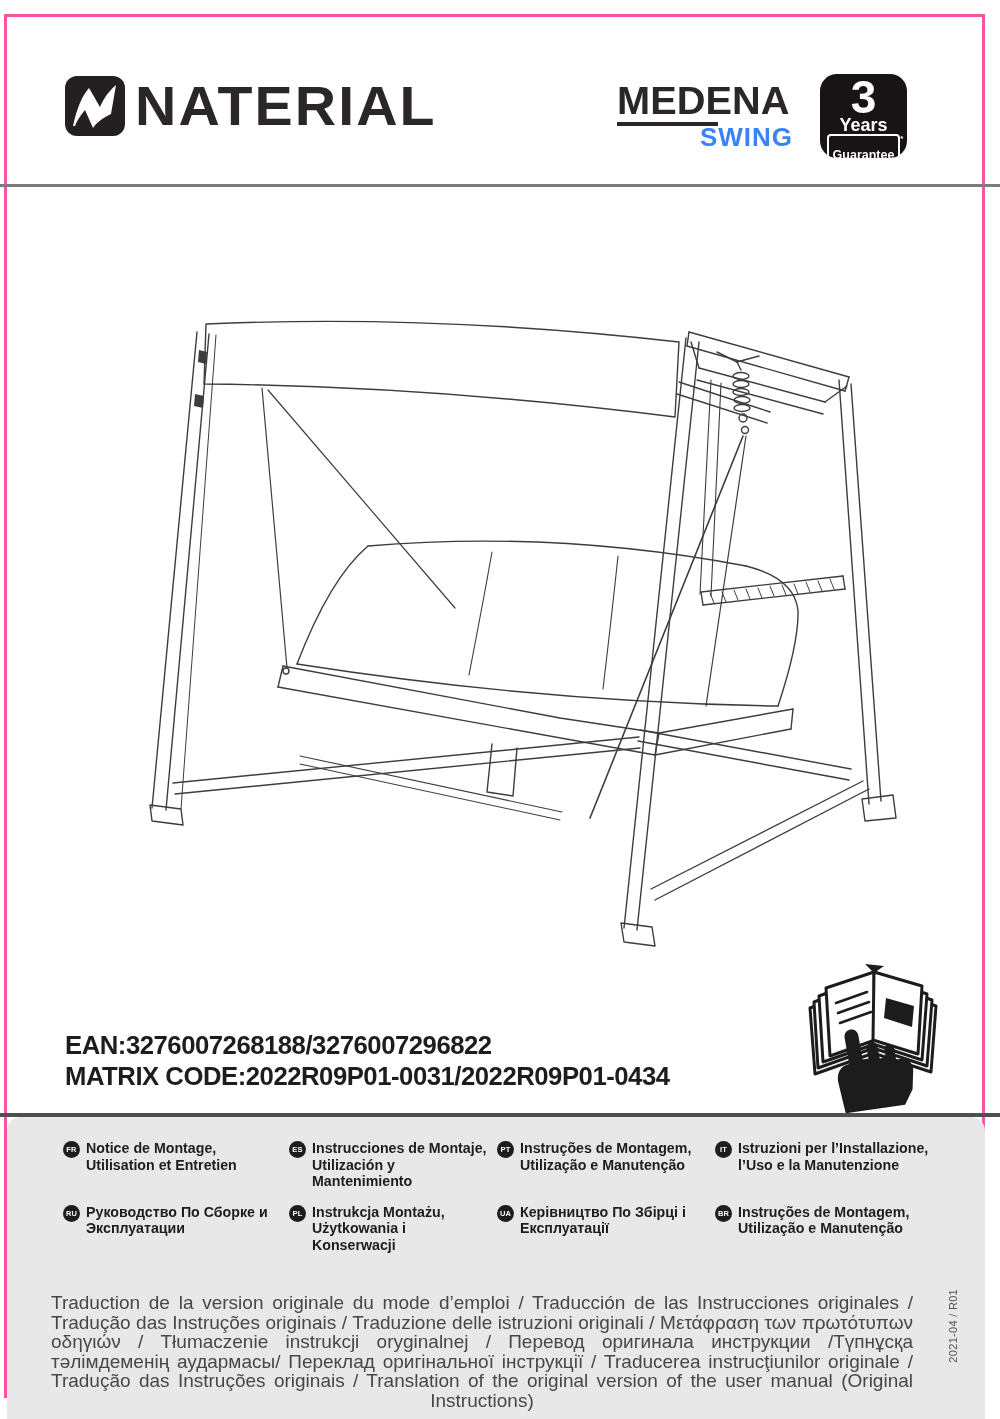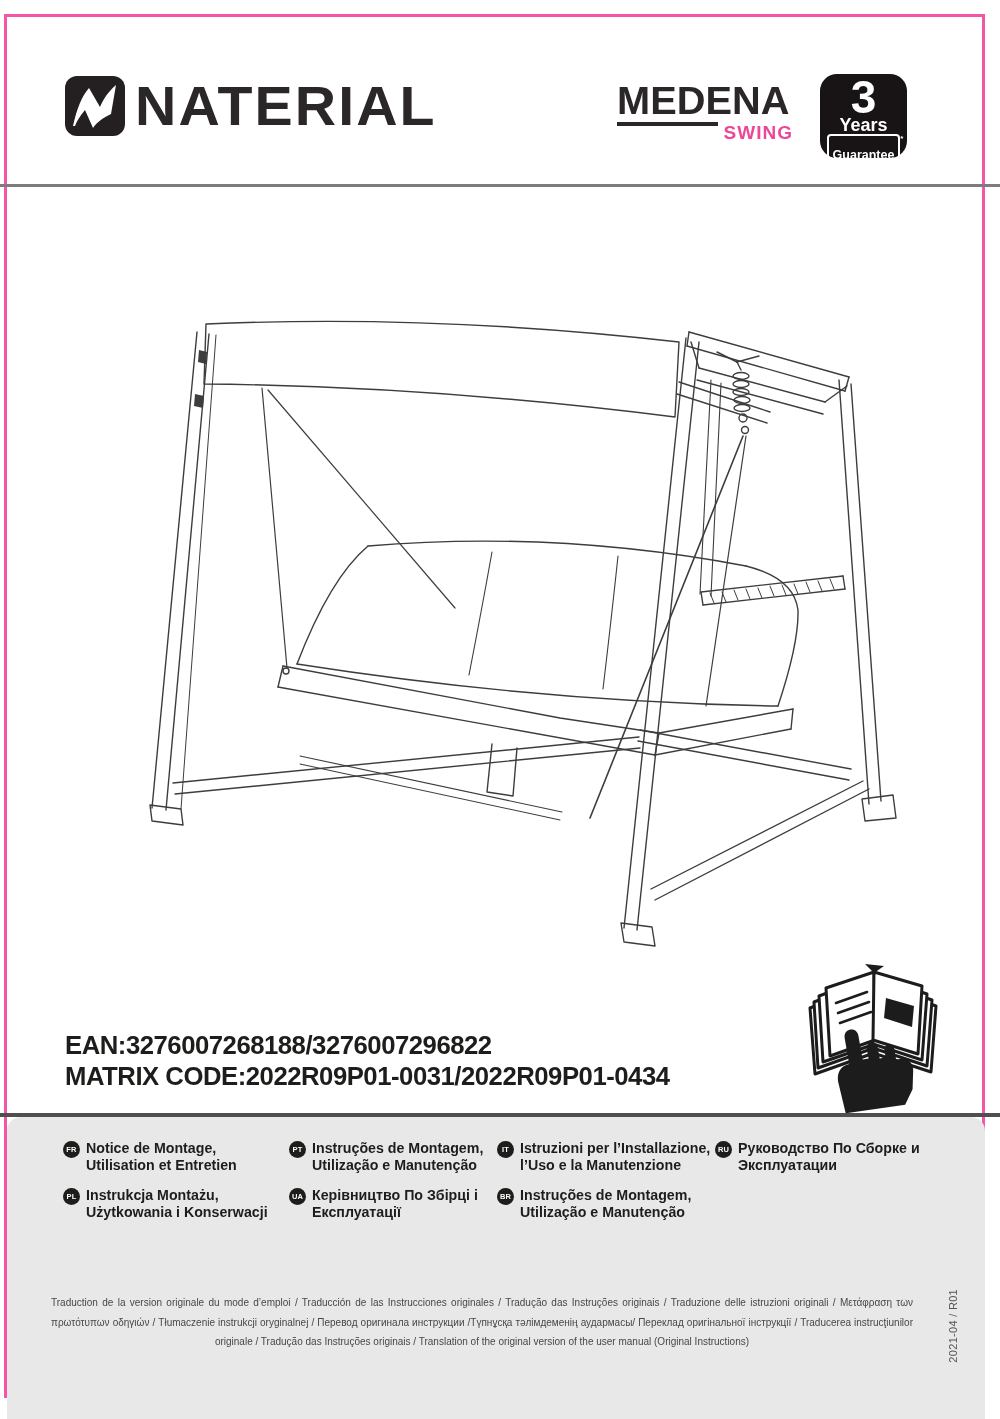--- a/index.html
+++ b/index.html
@@ -10,21 +10,21 @@
   .pink-frame { position:absolute; left:4px; top:14px; width:981px; height:1384px; border:3px solid #f455a5; pointer-events:none; }
 
   
   .logo-block { position:absolute; left:63px; top:74px; display:flex; align-items:flex-end; }
   .logo-icon { width:64px; height:64px; }
   .brand-text { font-size:55px; font-weight:bold; color:#2b2627; letter-spacing:2px; margin-left:8px; transform:scaleX(1.04); transform-origin:left center; }
 
   .medena-block { position:absolute; left:617px; top:82px; width:176px; }
   .medena-name { font-size:39px; font-weight:bold; color:#2b2627; letter-spacing:0; line-height:38px; transform:scaleX(1.02); transform-origin:left center; }
   .medena-underline { width:101px; height:4px; background:#2b2627; margin-top:2px; }
-  .medena-variant { position:absolute; right:0; top:40px; font-size:19px; font-weight:bold; color:#ec4899; letter-spacing:1px; }
+  .medena-variant { position:absolute; right:0; top:40px; font-size:26px; font-weight:bold; color:#3b82f6; letter-spacing:1px; }
 
   .badge { position:absolute; left:820px; top:74px; width:87px; height:84px; background:#181314; border-radius:17px; color:#fff; text-align:center; }
   .badge-number { font-size:46px; font-weight:bold; line-height:44px; margin-top:1px; }
   .badge-years { font-size:18px; font-weight:bold; line-height:12px; }
   .badge-guarantee-box { display:inline-block; border:2px solid #fff; border-radius:4px; font-size:12.5px; font-weight:bold; padding:12px 4px 1px 4px; margin-top:3px; line-height:14px; position:relative; }
   .badge-mark { position:absolute; right:-5px; top:-4px; font-size:8px; }
 
   .header-rule { position:absolute; left:0; top:184px; width:1000px; height:3px; background:#7d7d7d; }
 
   
@@ -38,21 +38,21 @@
   
   .bottom-rule { position:absolute; left:0; top:1113px; width:1000px; height:4px; background:#4f4f4f; }
   .bottom-section { position:absolute; left:7px; top:1117px; width:978px; height:337px; background:#e8e8e8;border-radius:14px; }
 
   .lang-grid { position:absolute; left:56px; top:23px; display:grid; grid-template-columns:226px 208px 218px 230px; grid-row-gap:14px; grid-column-gap:0; }
   .lang-item { display:flex; align-items:flex-start; }
   .lang-badge { flex:0 0 auto; width:17px; height:17px; border-radius:50%; background:#1d1d1b; color:#fff; font-size:7.5px; font-weight:bold; display:flex; align-items:center; justify-content:center; margin-top:1px; letter-spacing:0.2px; }
   .lang-label { margin-left:6px; font-size:14.5px; font-weight:bold; color:#1d1d1b; line-height:16.5px; transform:scaleX(0.98); transform-origin:left top; }
   .lang-label span { display:block; }
 
-  .translation-note { position:absolute; left:44px; top:176px; width:862px; font-size:10px; line-height:19.5px; color:#474747; text-align:justify; text-align-last:center; transform:scaleX(1.0); }
+  .translation-note { position:absolute; left:44px; top:176px; width:862px; font-size:19px; line-height:19.5px; color:#474747; text-align:justify; text-align-last:center; transform:scaleX(1.0); }
   .revision { position:absolute; right:26px; top:172px; writing-mode:vertical-rl; transform:rotate(180deg); font-size:11px; color:#565656; letter-spacing:0.3px; }
 </style>
 </head>
 <body>
 
 <div class="page">
 
   <div class="pink-frame"></div>
 
   <div class="logo-block">
@@ -212,20 +212,27 @@
 
     <div class="lang-grid">
       <div class="lang-item">
         <span class="lang-badge">FR</span>
         <span class="lang-label">
             <span>Notice de Montage,</span>
             <span>Utilisation et Entretien</span>
           </span>
       </div>
       <div class="lang-item">
+        <span class="lang-badge">ES</span>
+        <span class="lang-label">
+            <span>Instrucciones de Montaje,</span>
+            <span>Utilización y Mantenimiento</span>
+          </span>
+      </div>
+      <div class="lang-item">
         <span class="lang-badge">PT</span>
         <span class="lang-label">
             <span>Instruções de Montagem,</span>
             <span>Utilização e Manutenção</span>
           </span>
       </div>
       <div class="lang-item">
         <span class="lang-badge">IT</span>
         <span class="lang-label">
             <span>Istruzioni per l’Installazione,</span>

